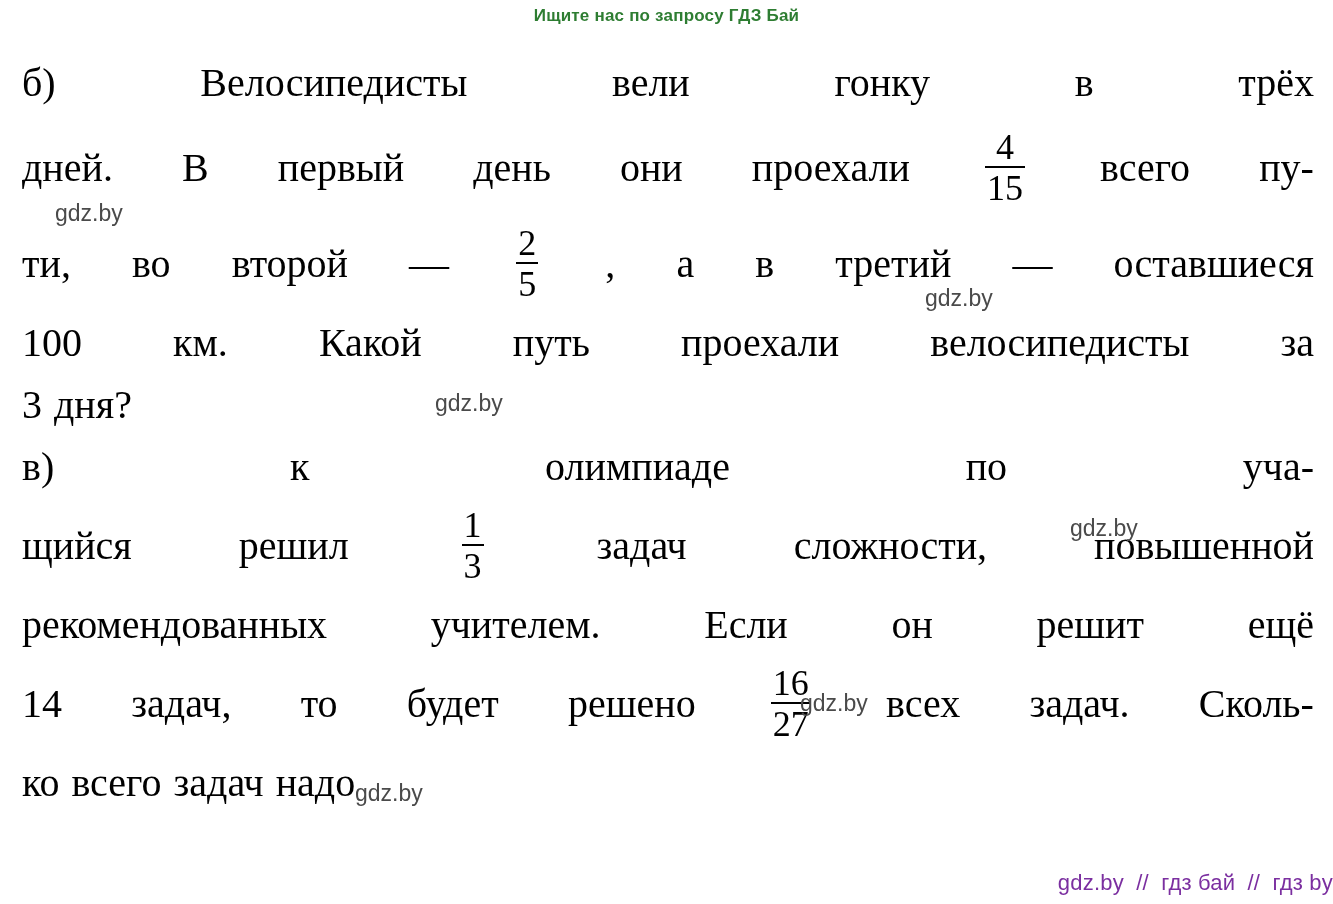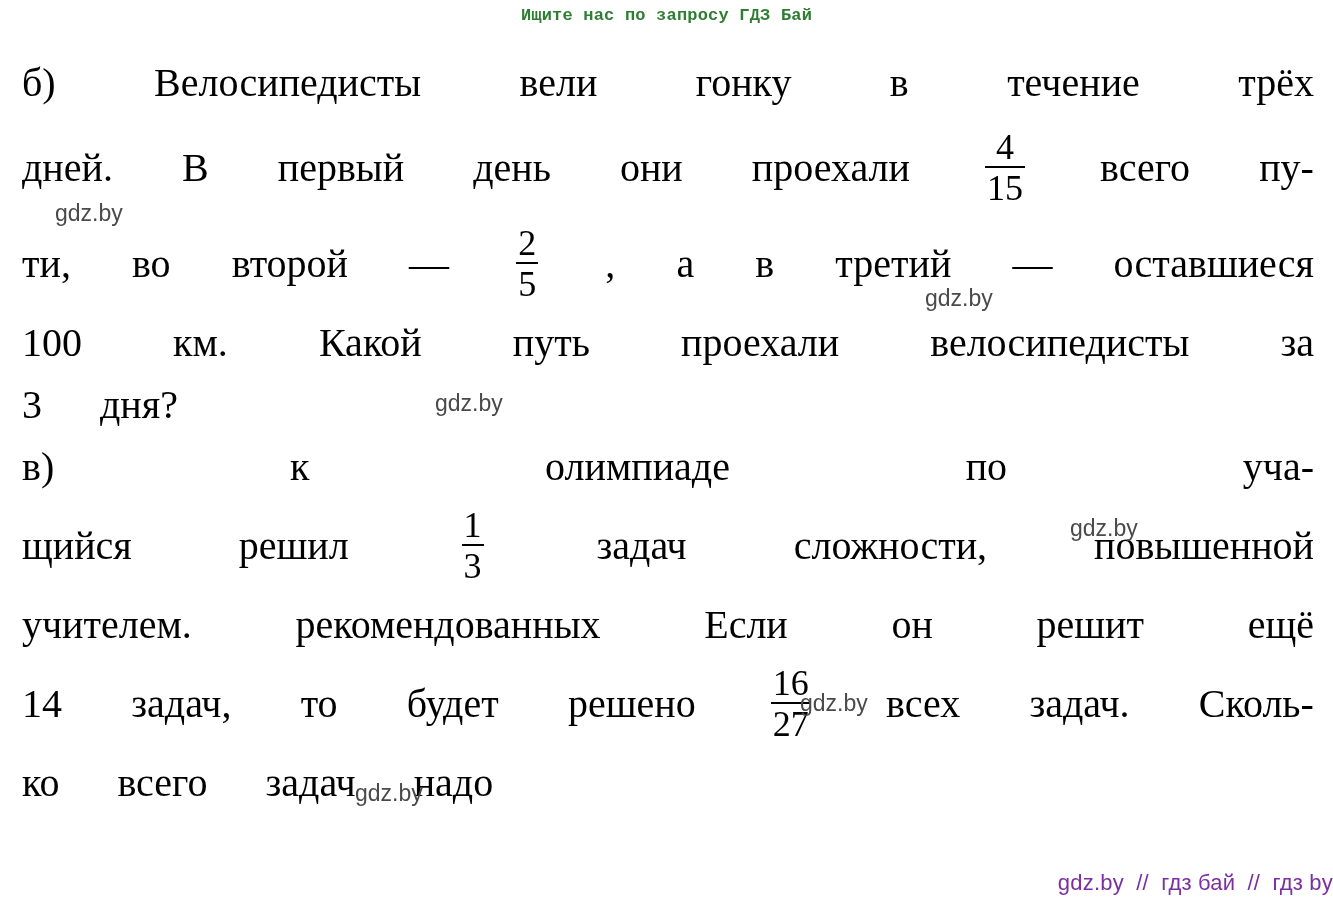--- a/index.html
+++ b/index.html
@@ -16,21 +16,21 @@
     overflow: hidden;
   }
 
   
   .top-banner {
     position: absolute;
     top: 6px;
     left: 0;
     width: 100%;
     text-align: center;
-    font-family: Liberation Mono, monospace;
+    font-family: Liberation Sans, sans-serif;
     font-size: 17px;
     font-weight: bold;
     color: #2e7d32;
     letter-spacing: 0.2px;
   }
 
   
   .bottom-banner {
     position: absolute;
     bottom: 8px;
@@ -68,21 +68,21 @@
     white-space: nowrap;
   }
   .line.justify {
     justify-content: space-between;
   }
   .line.left {
     justify-content: flex-start;
   }
   .line-h-b1 { height: 74px; }
   .line-h    { height: 96px; text-align: right; }
-  .line-h-s  { height: 62px; gap: 46px; }
+  .line-h-s  { height: 62px; }
 
   .w {           
     display: inline-block;
   }
   .line.left .w + .w { margin-left: 0.30em; }
 
   
   .frac {
     display: inline-flex;
     flex-direction: column;
@@ -120,21 +120,20 @@
 
 <div class="content">
   <div id="problems-root">
       <div class="para">
         <div class="line justify line-h-b1">
           <span class="w">б)</span>
           <span class="w">Велосипедисты</span>
           <span class="w">вели</span>
           <span class="w">гонку</span>
           <span class="w">в</span>
-          <span class="w">течение</span>
           <span class="w">трёх</span>
         </div>
         <div class="line justify line-h">
           <span class="w">дней.</span>
           <span class="w">В</span>
           <span class="w">первый</span>
           <span class="w">день</span>
           <span class="w">они</span>
           <span class="w">проехали</span>
           <span class="frac">
@@ -187,22 +186,22 @@
           <span class="w">решил</span>
           <span class="frac">
             <span class="num">1</span>
             <span class="den">3</span>
           </span>
           <span class="w">задач</span>
           <span class="w">сложности,</span>
           <span class="w">повышенной</span>
         </div>
         <div class="line justify line-h-s">
+          <span class="w">рекомендованных</span>
           <span class="w">учителем.</span>
-          <span class="w">рекомендованных</span>
           <span class="w">Если</span>
           <span class="w">он</span>
           <span class="w">решит</span>
           <span class="w">ещё</span>
         </div>
         <div class="line justify line-h">
           <span class="w">14</span>
           <span class="w">задач,</span>
           <span class="w">то</span>
           <span class="w">будет</span>

